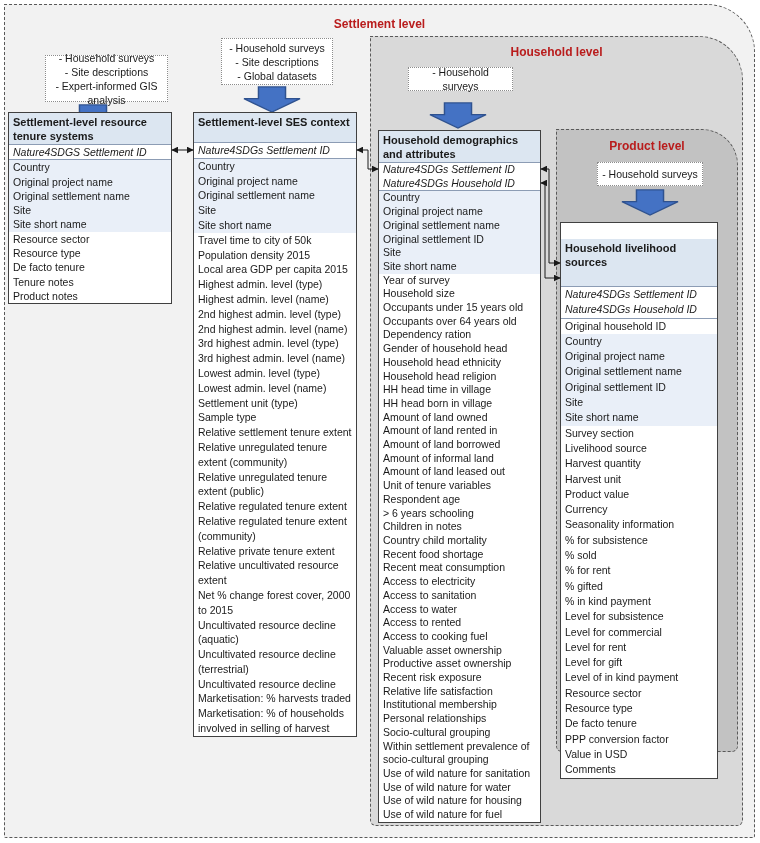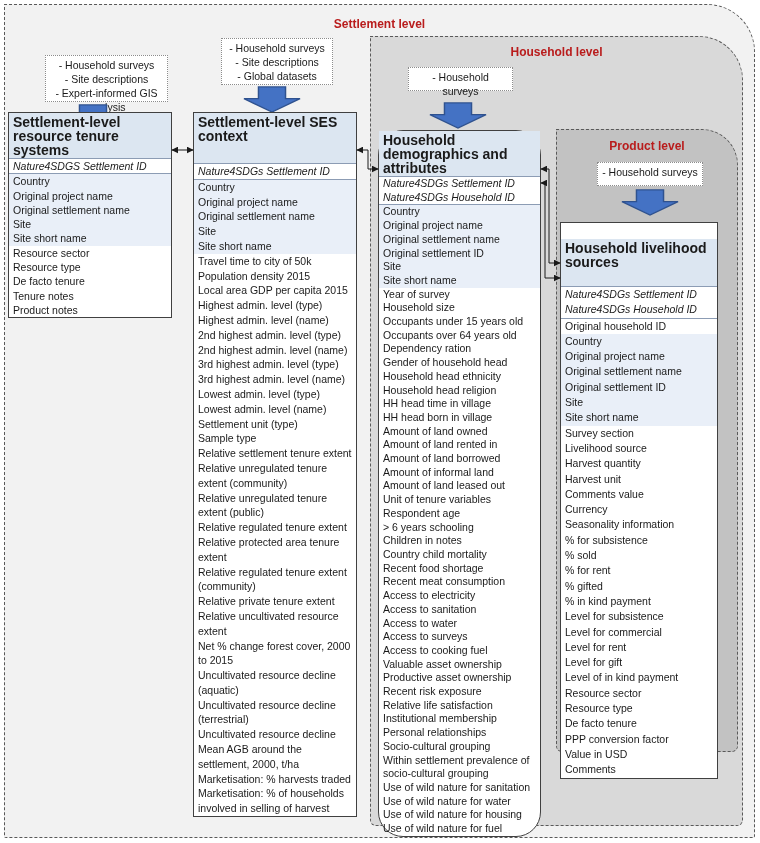--- a/index.html
+++ b/index.html
@@ -9,44 +9,44 @@
   .level-box { position: absolute; border: 1px dashed #595959; }
   .settlement-box { left: 4px; top: 4px; width: 751px; height: 834px; background: #f2f2f2; border-radius: 0 48px 2px 2px; }
   .household-box { left: 370px; top: 36px; width: 373px; height: 790px; background: #d9d9d9; border-radius: 0 44px 6px 6px; }
   .product-box { left: 556px; top: 129px; width: 182px; height: 623px; background: #c2c2c2; border-radius: 0 36px 6px 6px; }
 
   .level-label { position: absolute; left: 0; right: 0; text-align: center; font-weight: bold; font-size: 12px; color: #b91c1c; }
   .settlement-label { top: 12px; }
   .household-label { top: 8px; }
   .product-label { top: 9px; }
 
-  .src-box { position: absolute; background: #ffffff; border: 1px dotted #8c8c8c; font-size: 10.5px; color: #1a1a1a; display: flex; flex-direction: column; align-items: center; text-align: center; line-height: 14px; padding: 2px 4px; }
+  .src-box { position: absolute; background: #ffffff; border: 1px dotted #8c8c8c; font-size: 10.5px; color: #1a1a1a; display: flex; flex-direction: column; justify-content: center; align-items: center; text-align: center; line-height: 14px; padding: 2px 4px; }
   .src1 { left: 45px; top: 55px; width: 123px; height: 47px; }
   .src2 { left: 221px; top: 38px; width: 112px; height: 47px; }
   .src3 { left: 408px; top: 67px; width: 105px; height: 24px; }
   .src4 { left: 597px; top: 162px; width: 106px; height: 24px; }
 
   .down-arrow { position: absolute; width: 58px; height: 27px; }
   .ar1 { left: 64px; top: 104px; }
   .ar2 { left: 243px; top: 86px; }
   .ar3 { left: 429px; top: 102px; }
   .ar4 { left: 621px; top: 189px; }
 
   .ftable { position: absolute; background: #ffffff; border: 1px solid #404040; font-size: 10.5px; color: #1a1a1a; z-index: 2; }
-  .ftable-title { background: #dce6f1; font-weight: bold; font-size: 14px; line-height: 14px; padding: 2px 4px 1px 4px; border-bottom: 1px solid #8c9cb4; }
-  .ftable-title.pad-bottom-sm { padding-bottom: 20px; }
+  .ftable-title { background: #dce6f1; font-weight: bold; font-size: 11px; line-height: 14px; padding: 2px 4px 1px 4px; border-bottom: 1px solid #8c9cb4; }
+  .ftable-title.pad-bottom-sm { padding-bottom: 13px; }
   .ftable-title.pad-bottom-lg { padding-bottom: 17px; margin-top: 16px; }
   .frow { padding: 0 3px 0 4px; white-space: normal; }
   .frow.id { font-style: italic; }
   .frow.shaded { background: #e9eff8; }
   .frow.divider { border-bottom: 1px solid #8c9cb4; }
 
   .t1 { left: 8px;   top: 112px; width: 164px; }
   .t2 { left: 193px; top: 112px; width: 164px; }
-  .t3 { left: 378px; top: 130px; width: 163px; border-radius: 25px; }
+  .t3 { left: 378px; top: 130px; width: 163px; }
   .t4 { left: 560px; top: 222px; width: 158px; }
   .t1 .frow { line-height: 14.3px; }
   .t2 .frow { line-height: 14.8px; }
   .t3 .frow { line-height: 13.7px; }
   .t4 .frow { line-height: 15.3px; }
 
   #connector-layer { position: absolute; left: 0; top: 0; width: 760px; height: 843px; z-index: 5; pointer-events: none; }
 </style>
 </head>
 <body>
@@ -131,29 +131,27 @@
         <div class="frow">3rd highest admin. level (type)</div>
         <div class="frow">3rd highest admin. level (name)</div>
         <div class="frow">Lowest admin. level (type)</div>
         <div class="frow">Lowest admin. level (name)</div>
         <div class="frow">Settlement unit (type)</div>
         <div class="frow">Sample type</div>
         <div class="frow">Relative settlement tenure extent</div>
         <div class="frow">Relative unregulated tenure extent (community)</div>
         <div class="frow">Relative unregulated tenure extent (public)</div>
         <div class="frow">Relative regulated tenure extent</div>
-        <div class="frow">Relative protected area tenure extent</div>
         <div class="frow">Relative regulated tenure extent (community)</div>
         <div class="frow">Relative private tenure extent</div>
         <div class="frow">Relative uncultivated resource extent</div>
         <div class="frow">Net % change forest cover, 2000 to 2015</div>
         <div class="frow">Uncultivated resource decline (aquatic)</div>
         <div class="frow">Uncultivated resource decline (terrestrial)</div>
         <div class="frow">Uncultivated resource decline</div>
-        <div class="frow">Mean AGB around the settlement, 2000, t/ha</div>
         <div class="frow">Marketisation: % harvests traded</div>
         <div class="frow">Marketisation: % of households involved in selling of harvest</div>
       </div>
   </div>
 
   <div class="ftable t3">
     <div class="ftable-title">Household demographics and attributes</div>
     <div class="rows">
         <div class="frow id">Nature4SDGs Settlement ID</div>
         <div class="frow id divider">Nature4SDGs Household ID</div>
@@ -181,21 +179,21 @@
         <div class="frow">Unit of tenure variables</div>
         <div class="frow">Respondent age</div>
         <div class="frow">&gt; 6 years schooling</div>
         <div class="frow">Children in notes</div>
         <div class="frow">Country child mortality</div>
         <div class="frow">Recent food shortage</div>
         <div class="frow">Recent meat consumption</div>
         <div class="frow">Access to electricity</div>
         <div class="frow">Access to sanitation</div>
         <div class="frow">Access to water</div>
-        <div class="frow">Access to surveys</div>
+        <div class="frow">Access to rented</div>
         <div class="frow">Access to cooking fuel</div>
         <div class="frow">Valuable asset ownership</div>
         <div class="frow">Productive asset ownership</div>
         <div class="frow">Recent risk exposure</div>
         <div class="frow">Relative life satisfaction</div>
         <div class="frow">Institutional membership</div>
         <div class="frow">Personal relationships</div>
         <div class="frow">Socio-cultural grouping</div>
         <div class="frow">Within settlement prevalence of socio-cultural grouping</div>
         <div class="frow">Use of wild nature for sanitation</div>
@@ -214,21 +212,21 @@
         <div class="frow shaded">Country</div>
         <div class="frow shaded">Original project name</div>
         <div class="frow shaded">Original settlement name</div>
         <div class="frow shaded">Original settlement ID</div>
         <div class="frow shaded">Site</div>
         <div class="frow shaded">Site short name</div>
         <div class="frow">Survey section</div>
         <div class="frow">Livelihood source</div>
         <div class="frow">Harvest quantity</div>
         <div class="frow">Harvest unit</div>
-        <div class="frow">Comments value</div>
+        <div class="frow">Product value</div>
         <div class="frow">Currency</div>
         <div class="frow">Seasonality information</div>
         <div class="frow">% for subsistence</div>
         <div class="frow">% sold</div>
         <div class="frow">% for rent</div>
         <div class="frow">% gifted</div>
         <div class="frow">% in kind payment</div>
         <div class="frow">Level for subsistence</div>
         <div class="frow">Level for commercial</div>
         <div class="frow">Level for rent</div>

